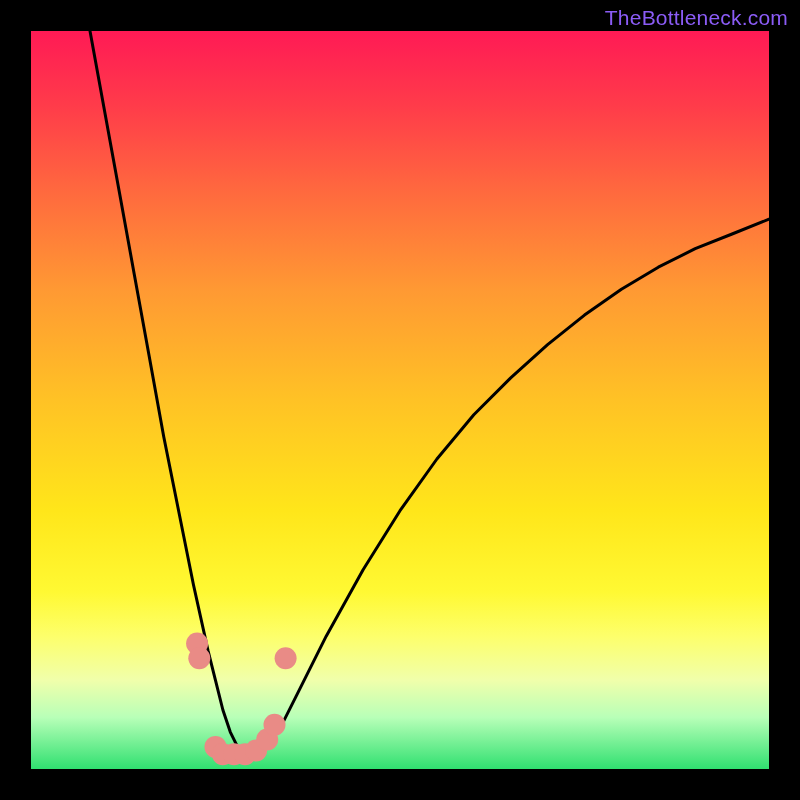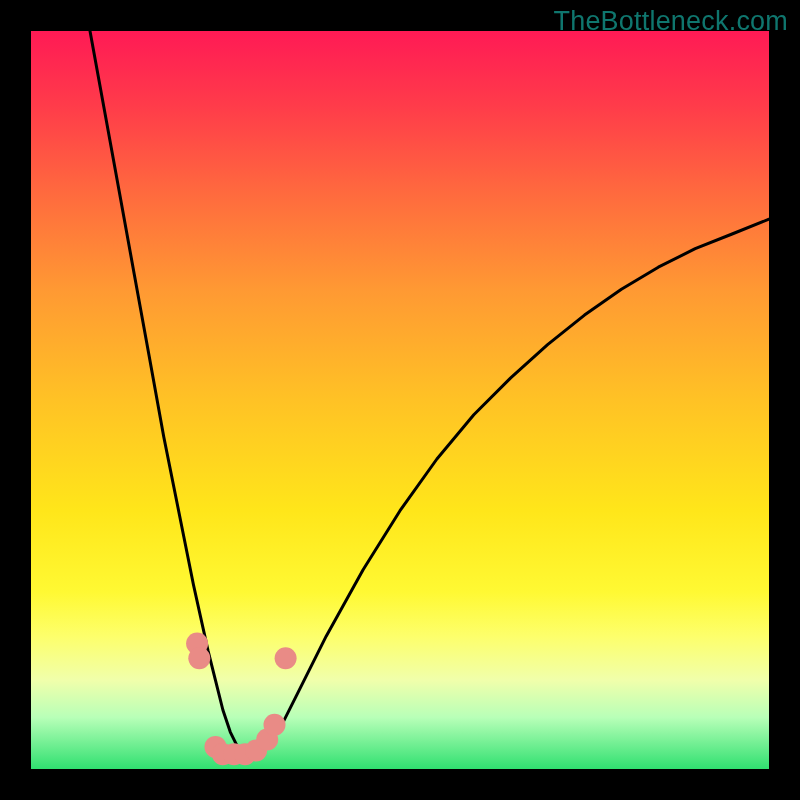--- a/index.html
+++ b/index.html
@@ -38,22 +38,22 @@
       #fdff6b 82%,
       #f0ffab 88%,
       #b8ffb8 93%,
       #30e070 100%
     );
   }
   .watermark {
     position: absolute;
     top: 6px;
     right: 12px;
-    color: #0f766e;
-    font-size: 27px;
+    color: #8b5cf6;
+    font-size: 21px;
     font-weight: 500;
     letter-spacing: 0.2px;
     z-index: 10;
   }
   svg.curve {
     position: absolute;
     top: 0;
     left: 0;
     width: 800px;
     height: 800px;

